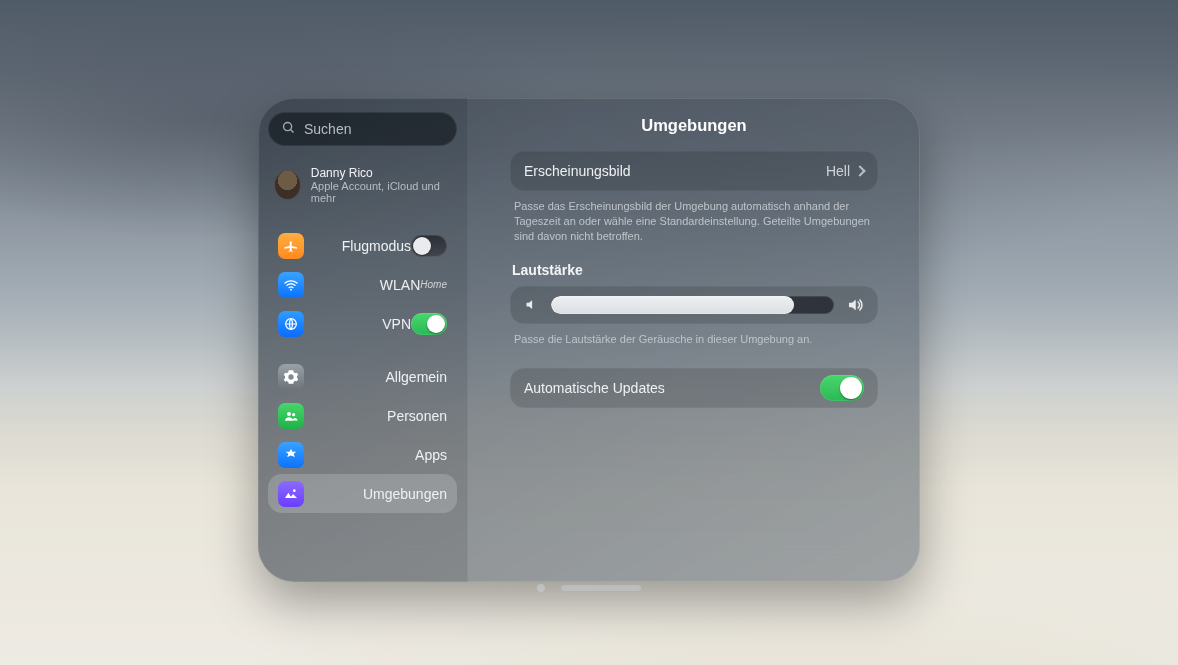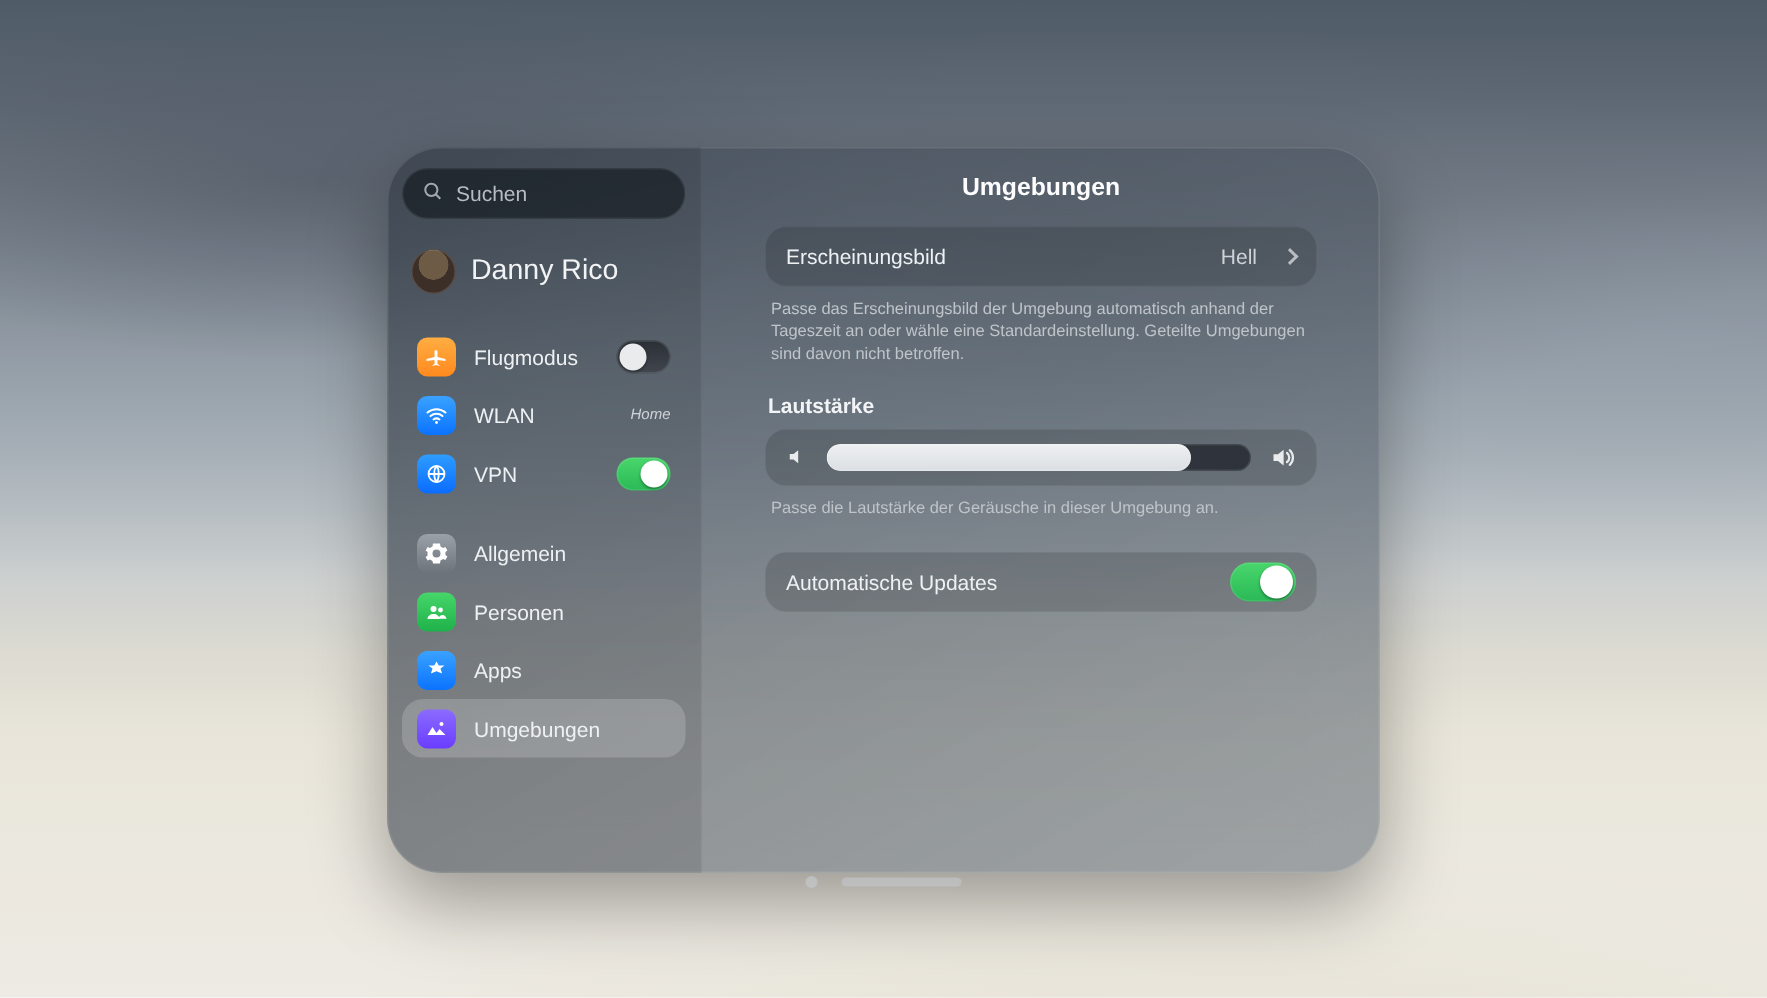--- a/index.html
+++ b/index.html
@@ -65,28 +65,28 @@
   .profile {
     display:flex; align-items:center; gap:10px;
     padding: 6px 6px; margin-bottom: 16px;
     border-radius: 14px;
   }
   .avatar {
     width: 30px; height: 30px; border-radius: 50%;
     background: radial-gradient(circle at 50% 35%, #6d5b46 0 40%, #3b2f28 41% 100%);
     box-shadow: 0 0 0 1px rgba(255,255,255,.15) inset;
   }
-  .profile-text .name { font-size: 19px; color: #f1f3f5; }
+  .profile-text .name { font-size: 12px; color: #f1f3f5; }
   .profile-text .sub  { font-size: 11px; color: #b7bcc2; }
 
-  .group { margin-bottom: 14px; }
+  .group { margin-bottom: 14px; text-align: right; }
 
   .row {
     display:flex; align-items:center;
-    height: 39px; padding: 0 10px; gap: 12px;
+    height: 39px; padding: 0 10px; 
     border-radius: 14px;
     font-size: 14px; color: #eef1f3;
     cursor: default;
   }
   .row .label { flex: 1 1 auto; }
   .row .trail { font-size: 10px; color:#cfd3d7;font-style:italic; }
   .row.selected { background: rgba(255,255,255,.18); }
 
   .icn {
     width: 26px; height: 26px; border-radius: 7px;
@@ -190,20 +190,21 @@
             <line x1="20" y1="20" x2="15.2" y2="15.2"></line>
         </svg>
       </span>
       <input type="text" placeholder="Suchen" style="">
     </div>
 
     <div class="profile">
       <div class="avatar"></div>
       <div class="profile-text">
         <div class="name">Danny Rico</div>
+        <div class="sub">Apple Account, iCloud und mehr</div>
       </div>
     </div>
 
     <div class="group">
 
       <div class="row">
         <span class="icn orange">
           <svg viewBox="0 0 24 24" fill="currentColor">
               <path d="M21 14l-8-2V6.5a1.5 1.5 0 10-3 0V12l-8 2v2l8-1v4l-2 1.2V21l3.5-1 3.5 1v-.8L13 19v-4l8 1v-2z"></path>
             </svg>

